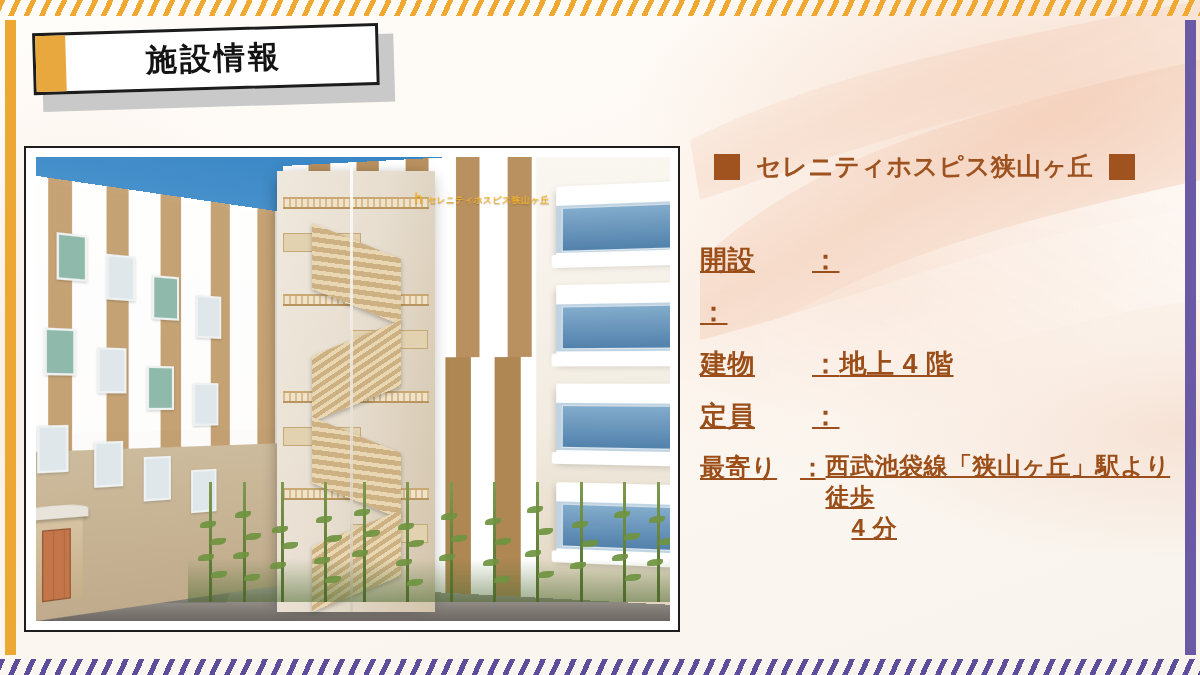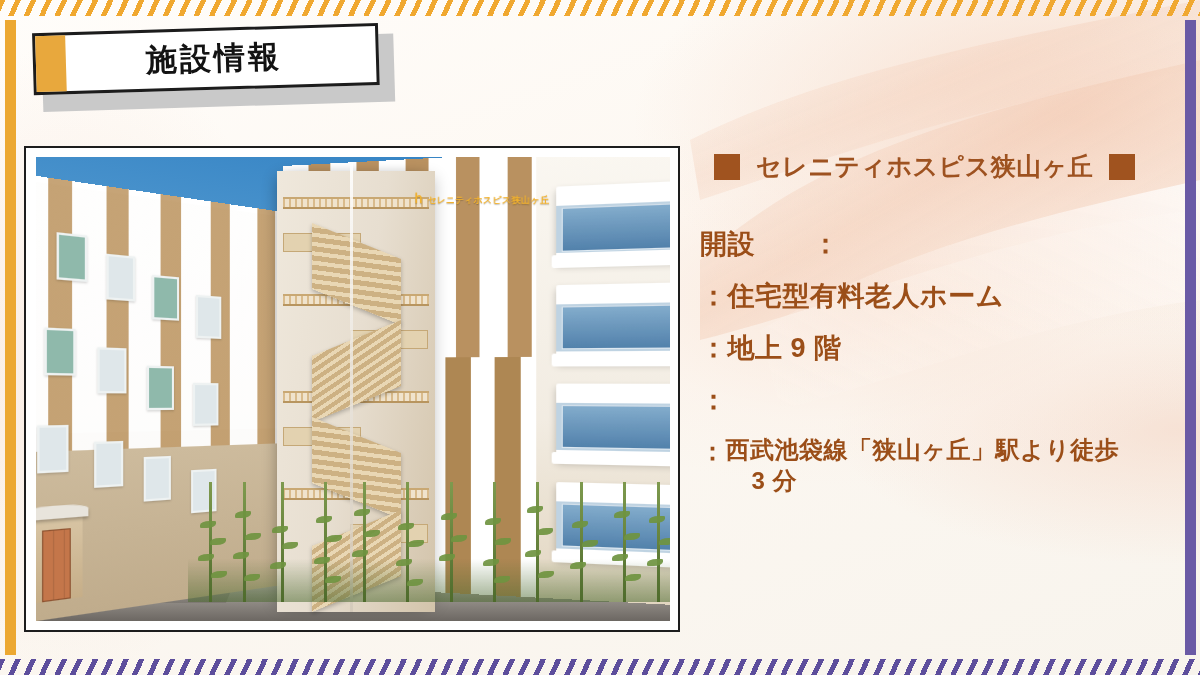--- a/index.html
+++ b/index.html
@@ -216,21 +216,21 @@
     display:flex;align-items:center;gap:16px;
     font-size:25px;font-weight:700;letter-spacing:.5px;
     color:#9e5220;white-space:nowrap;
     margin-left:14px;
   }
   .sq{
     width:26px;height:26px;background:#a0531f;flex:0 0 26px;display:block;
   }
   .info-head .label{flex:0 0 auto;}
 
-  .rows{margin-top:44px;}
+  .rows{margin-top:60px;text-decoration:underline;}
   .row{
     display:flex;align-items:flex-start;
     font-size:27px;font-weight:700;line-height:1.3;
     color:#9b4e18;margin-bottom:17px;letter-spacing:.5px;
     white-space:nowrap;
   }
   .row .k{
     flex:0 0 112px;
   }
   .row .c{flex:0 0 18px;}
@@ -442,35 +442,37 @@
 
     <div class="rows">
 
       <div class="row">
         <span class="k">開設</span>
         <span class="c">：</span>
       </div>
 
       <div class="row">
         <span class="c">：</span>
-        <span class="v">住宅型有料老人ホーム</span>
       </div>
 
       <div class="row">
+        <span class="k">建物</span>
         <span class="c">：</span>
-        <span class="v">地上 9 階</span>
+        <span class="v">地上 4 階</span>
       </div>
 
       <div class="row">
+        <span class="k">定員</span>
         <span class="c">：</span>
       </div>
 
       <div class="row tight">
+        <span class="k">最寄り</span>
         <span class="c">：</span>
         <span class="v">
           <span>西武池袋線「狭山ヶ丘」駅より徒歩</span>
-          <span class="ind">3 分</span>
+          <span class="ind">4 分</span>
         </span>
       </div>
 
     </div>
   </div>
 </div>
 
 </body></html>

